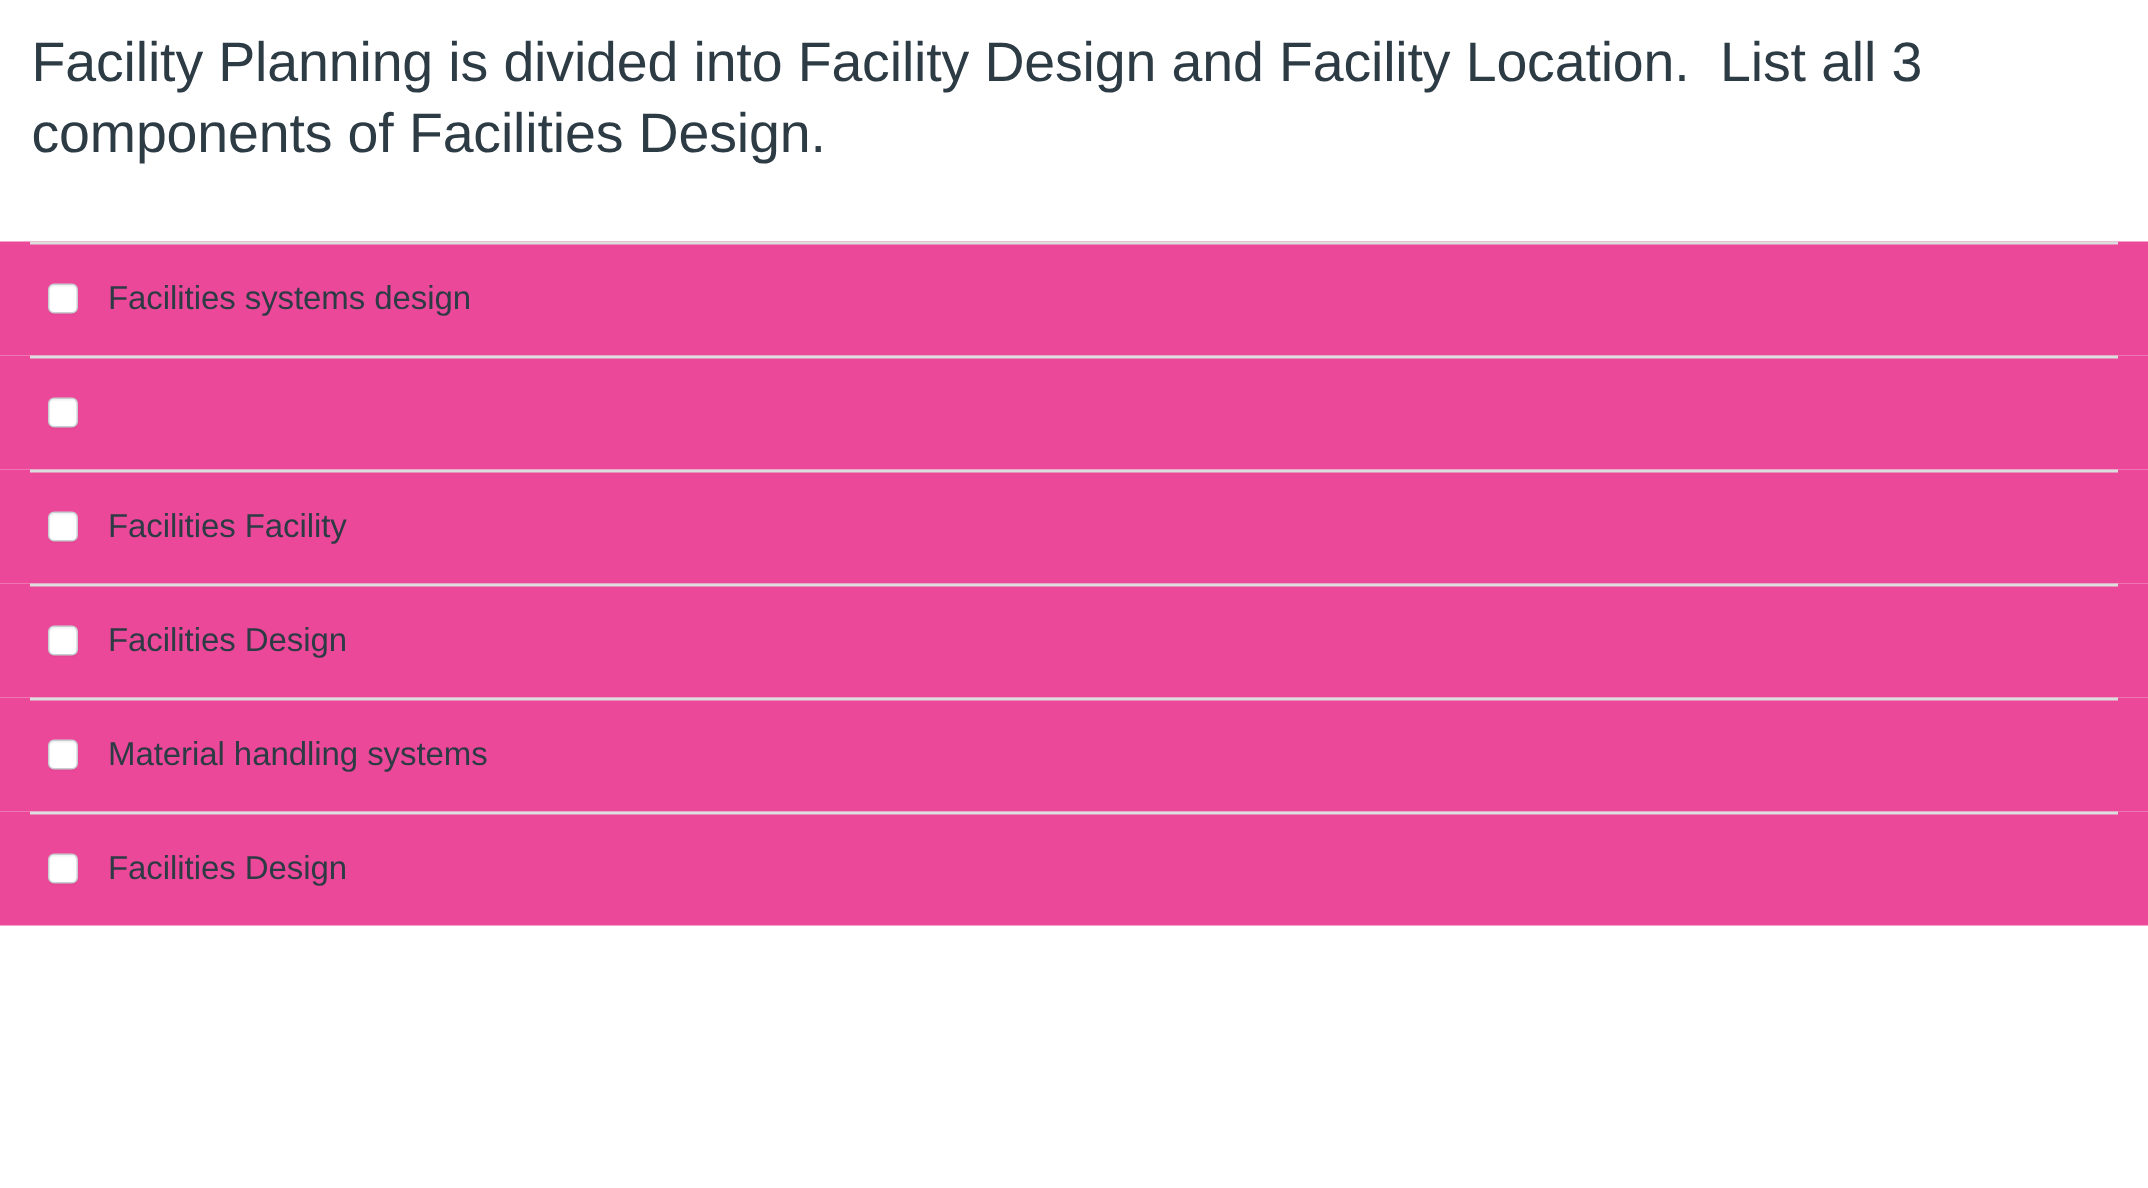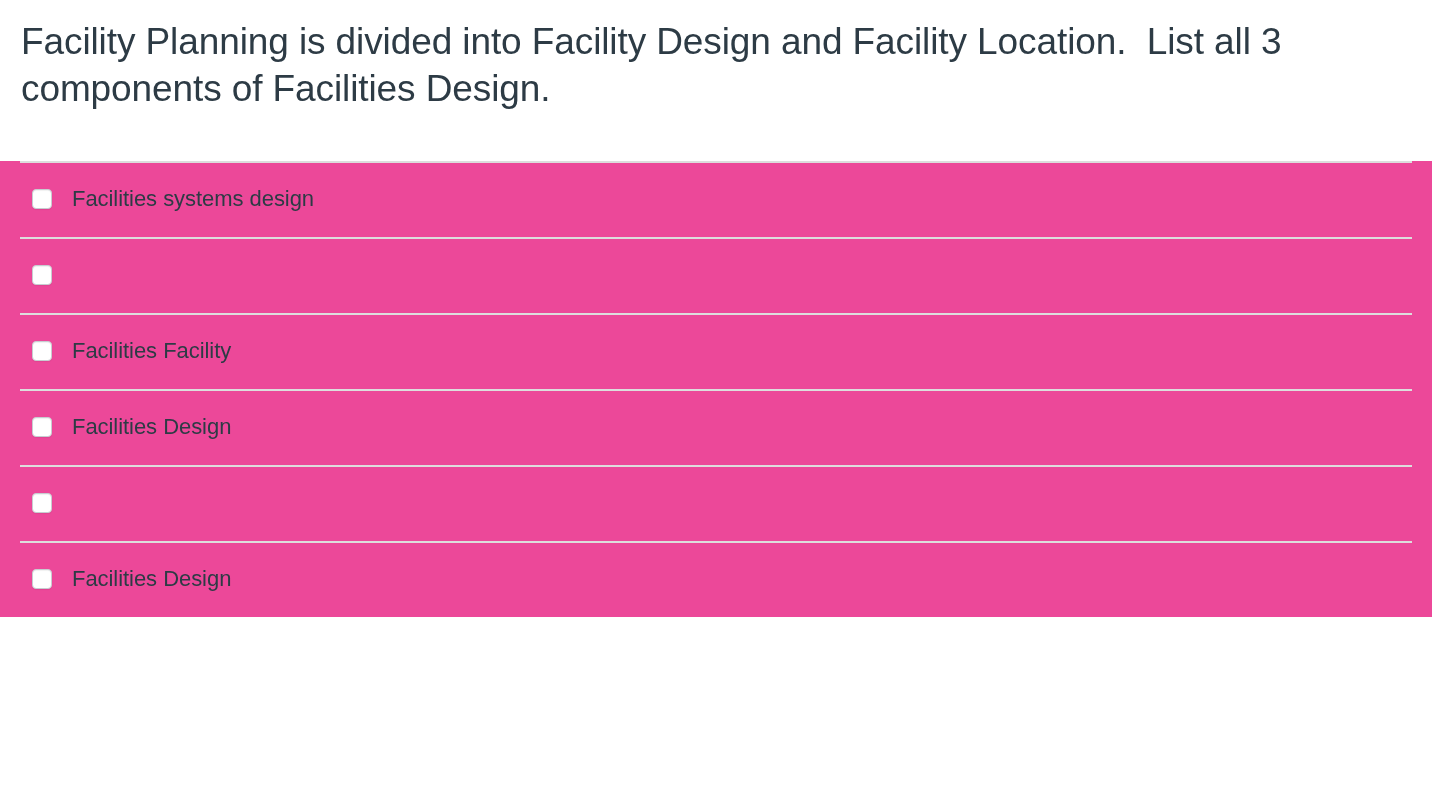--- a/index.html
+++ b/index.html
@@ -123,20 +123,21 @@
     </div>
     <div class="answer-row">
       <div class="answer-inner">
         <span class="answer-checkbox"></span>
         <span class="answer-label">Facilities Design</span>
       </div>
     </div>
     <div class="answer-row">
       <div class="answer-inner">
         <span class="answer-checkbox"></span>
+        <span class="answer-label">Material handling systems</span>
       </div>
     </div>
     <div class="answer-row">
       <div class="answer-inner">
         <span class="answer-checkbox"></span>
         <span class="answer-label">Facilities Design</span>
       </div>
     </div>
   </div>
 

